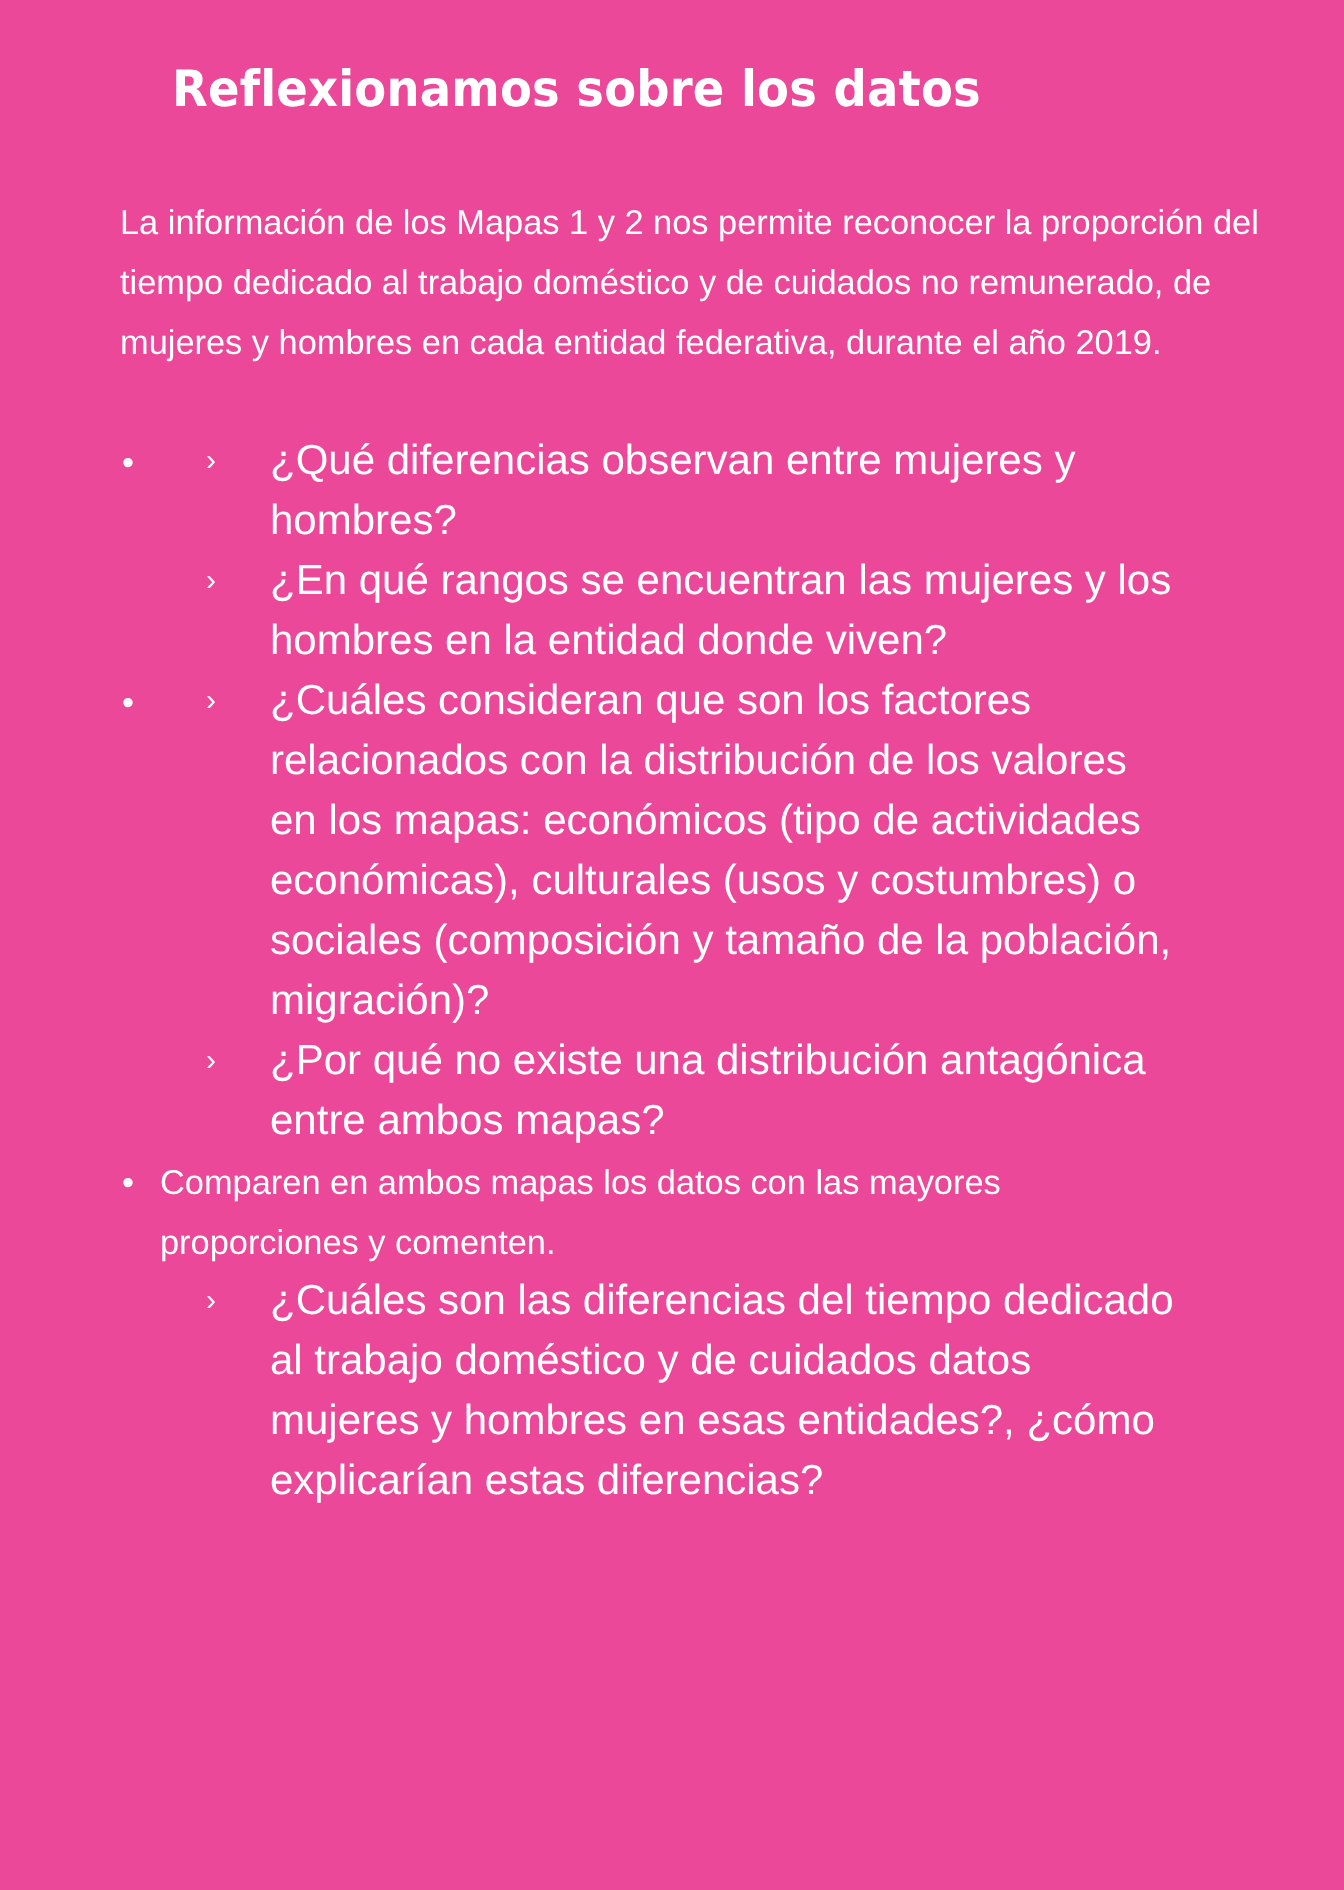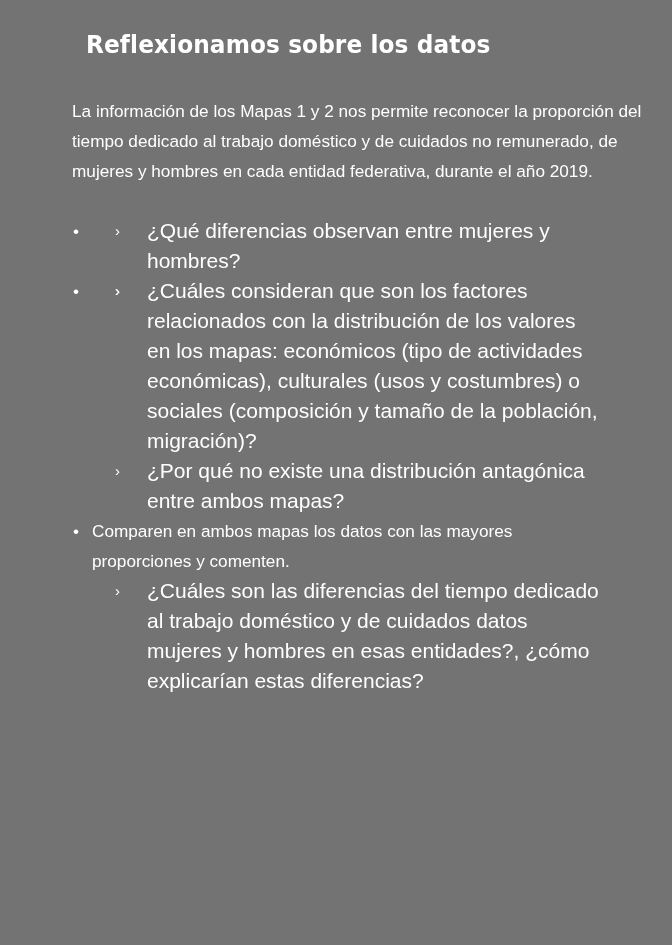--- a/index.html
+++ b/index.html
@@ -37,21 +37,21 @@
     letter-spacing: 0.1px;
     color: #ffffff;
     transform: scaleX(0.93);
     transform-origin: left center;
     white-space: nowrap;
   }
 
   
   .content {
     position: absolute;
-    left: 72px;
+    left: 60px;
     top: 96px;
     width: 600px;
     color: #ffffff;
     font-size: 17.2px;
     line-height: 30px;
   }
 
   .intro {
     margin: 0;
     width: 580px;
@@ -113,39 +113,40 @@
     display: block;
     width: 455px;
     font-size: 21px;
     line-height: 30px;
     color: #ffffff;
   }
 </style>
 </head>
 <body style="background: rgb(232, 133, 124);">
 
-<div class="page" style="background: #737373; color: rgb(255, 255, 255);">
+<div class="page" style="background: #ec4899; color: rgb(255, 255, 255);">
 
   <h1 class="page-title">Reflexionamos sobre los datos</h1>
 
   <div class="content">
 
     <p class="intro">La información de los Mapas 1 y 2 nos permite reconocer la proporción del tiempo dedicado al trabajo doméstico y de cuidados no remunerado, de mujeres y hombres en cada entidad federativa, durante el año 2019.</p>
 
     <ul class="bullets">
 
       <li class="bullet-item">
         <span class="bullet-marker">•</span>
         <ul class="subbullets">
           <li class="subbullet-item">
             <span class="subbullet-marker">›</span>
             <span class="subbullet-text">¿Qué diferencias observan entre mujeres y hombres?</span>
           </li>
           <li class="subbullet-item">
             <span class="subbullet-marker">›</span>
+            <span class="subbullet-text">¿En qué rangos se encuentran las mujeres y los hombres en la entidad donde viven?</span>
           </li>
         </ul>
       </li>
 
       <li class="bullet-item">
         <span class="bullet-marker">•</span>
         <ul class="subbullets">
           <li class="subbullet-item">
             <span class="subbullet-marker">›</span>
             <span class="subbullet-text">¿Cuáles consideran que son los factores relacionados con la distribución de los valores en los mapas: económicos (tipo de actividades económicas), culturales (usos y costumbres) o sociales (composición y tamaño de la población, migración)?</span>

